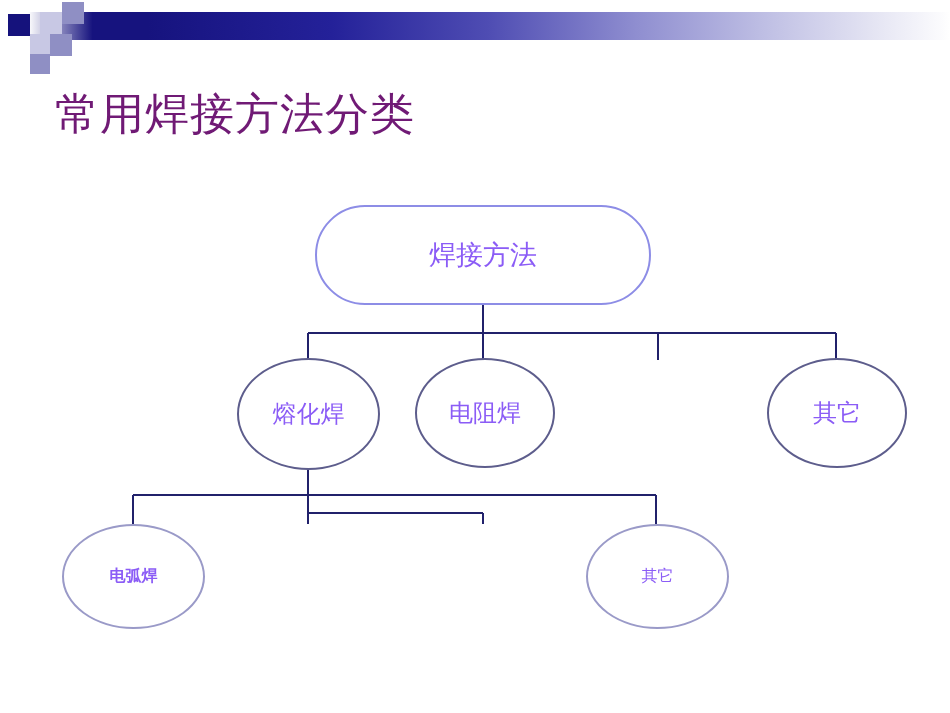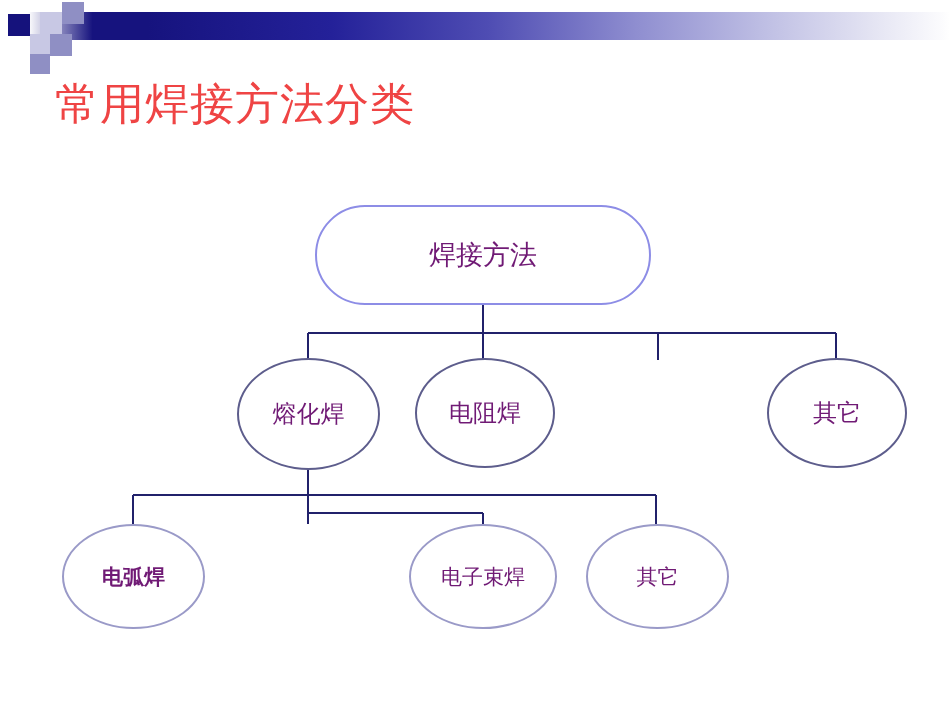--- a/index.html
+++ b/index.html
@@ -45,24 +45,24 @@
     position: absolute;
   }
   .sq-dark   { background: #15127c; }
   .sq-mid    { background: #8f8fc4; }
   .sq-light  { background: #c8c8e4; }
 
   
   #slide-title {
     position: absolute;
     left: 55px;
-    top: 74px;
+    top: 84px;
     font-size: 44px;
     line-height: 60px;
-    color: #ef4444;
+    color: #701a75;
     white-space: nowrap;
     letter-spacing: 1px;
   }
 
   
   #diagram {
     position: absolute;
     left: 0;
     top: 0;
     width: 950px;
@@ -76,37 +76,37 @@
     height: 713px;
     pointer-events: none;
   }
   .node {
     position: absolute;
     box-sizing: border-box;
     background: #ffffff;
     display: flex;
     align-items: center;
     justify-content: center;
-    color: #701a75;
+    color: #8b5cf6;
     white-space: nowrap;
   }
   .node-root {
     border: 2.5px solid #8d8de6;
     border-radius: 56px;
     font-size: 27px;
   }
   .node-l2 {
     border: 2.5px solid #5d5d8c;
     border-radius: 50% / 50%;
     font-size: 24px;
   }
   .node-l3 {
     border: 2.5px solid #9a9ac8;
     border-radius: 50% / 50%;
-    font-size: 21px;
+    font-size: 16px;
   }
   .node-emph {
     font-weight: bold;
     letter-spacing: 0px;
   }
 </style>
 </head>
 <body>
 
 <div id="header-band">
@@ -157,20 +157,17 @@
   <div class="node node-l2" style="left:237px; top:358px; width:143px; height:112px;">
     <span>熔化焊</span>
   </div>
   <div class="node node-l2" style="left:767px; top:358px; width:140px; height:110px;">
     <span>其它</span>
   </div>
 
   <div class="node node-l3 node-emph" style="left:62px; top:524px; width:143px; height:105px;">
     <span>电弧焊</span>
   </div>
-  <div class="node node-l3" style="left:409px; top:524px; width:148px; height:105px;">
-    <span>电子束焊</span>
-  </div>
   <div class="node node-l3" style="left:586px; top:524px; width:143px; height:105px;">
     <span>其它</span>
   </div>
 
 </div>
 
 </body></html>

